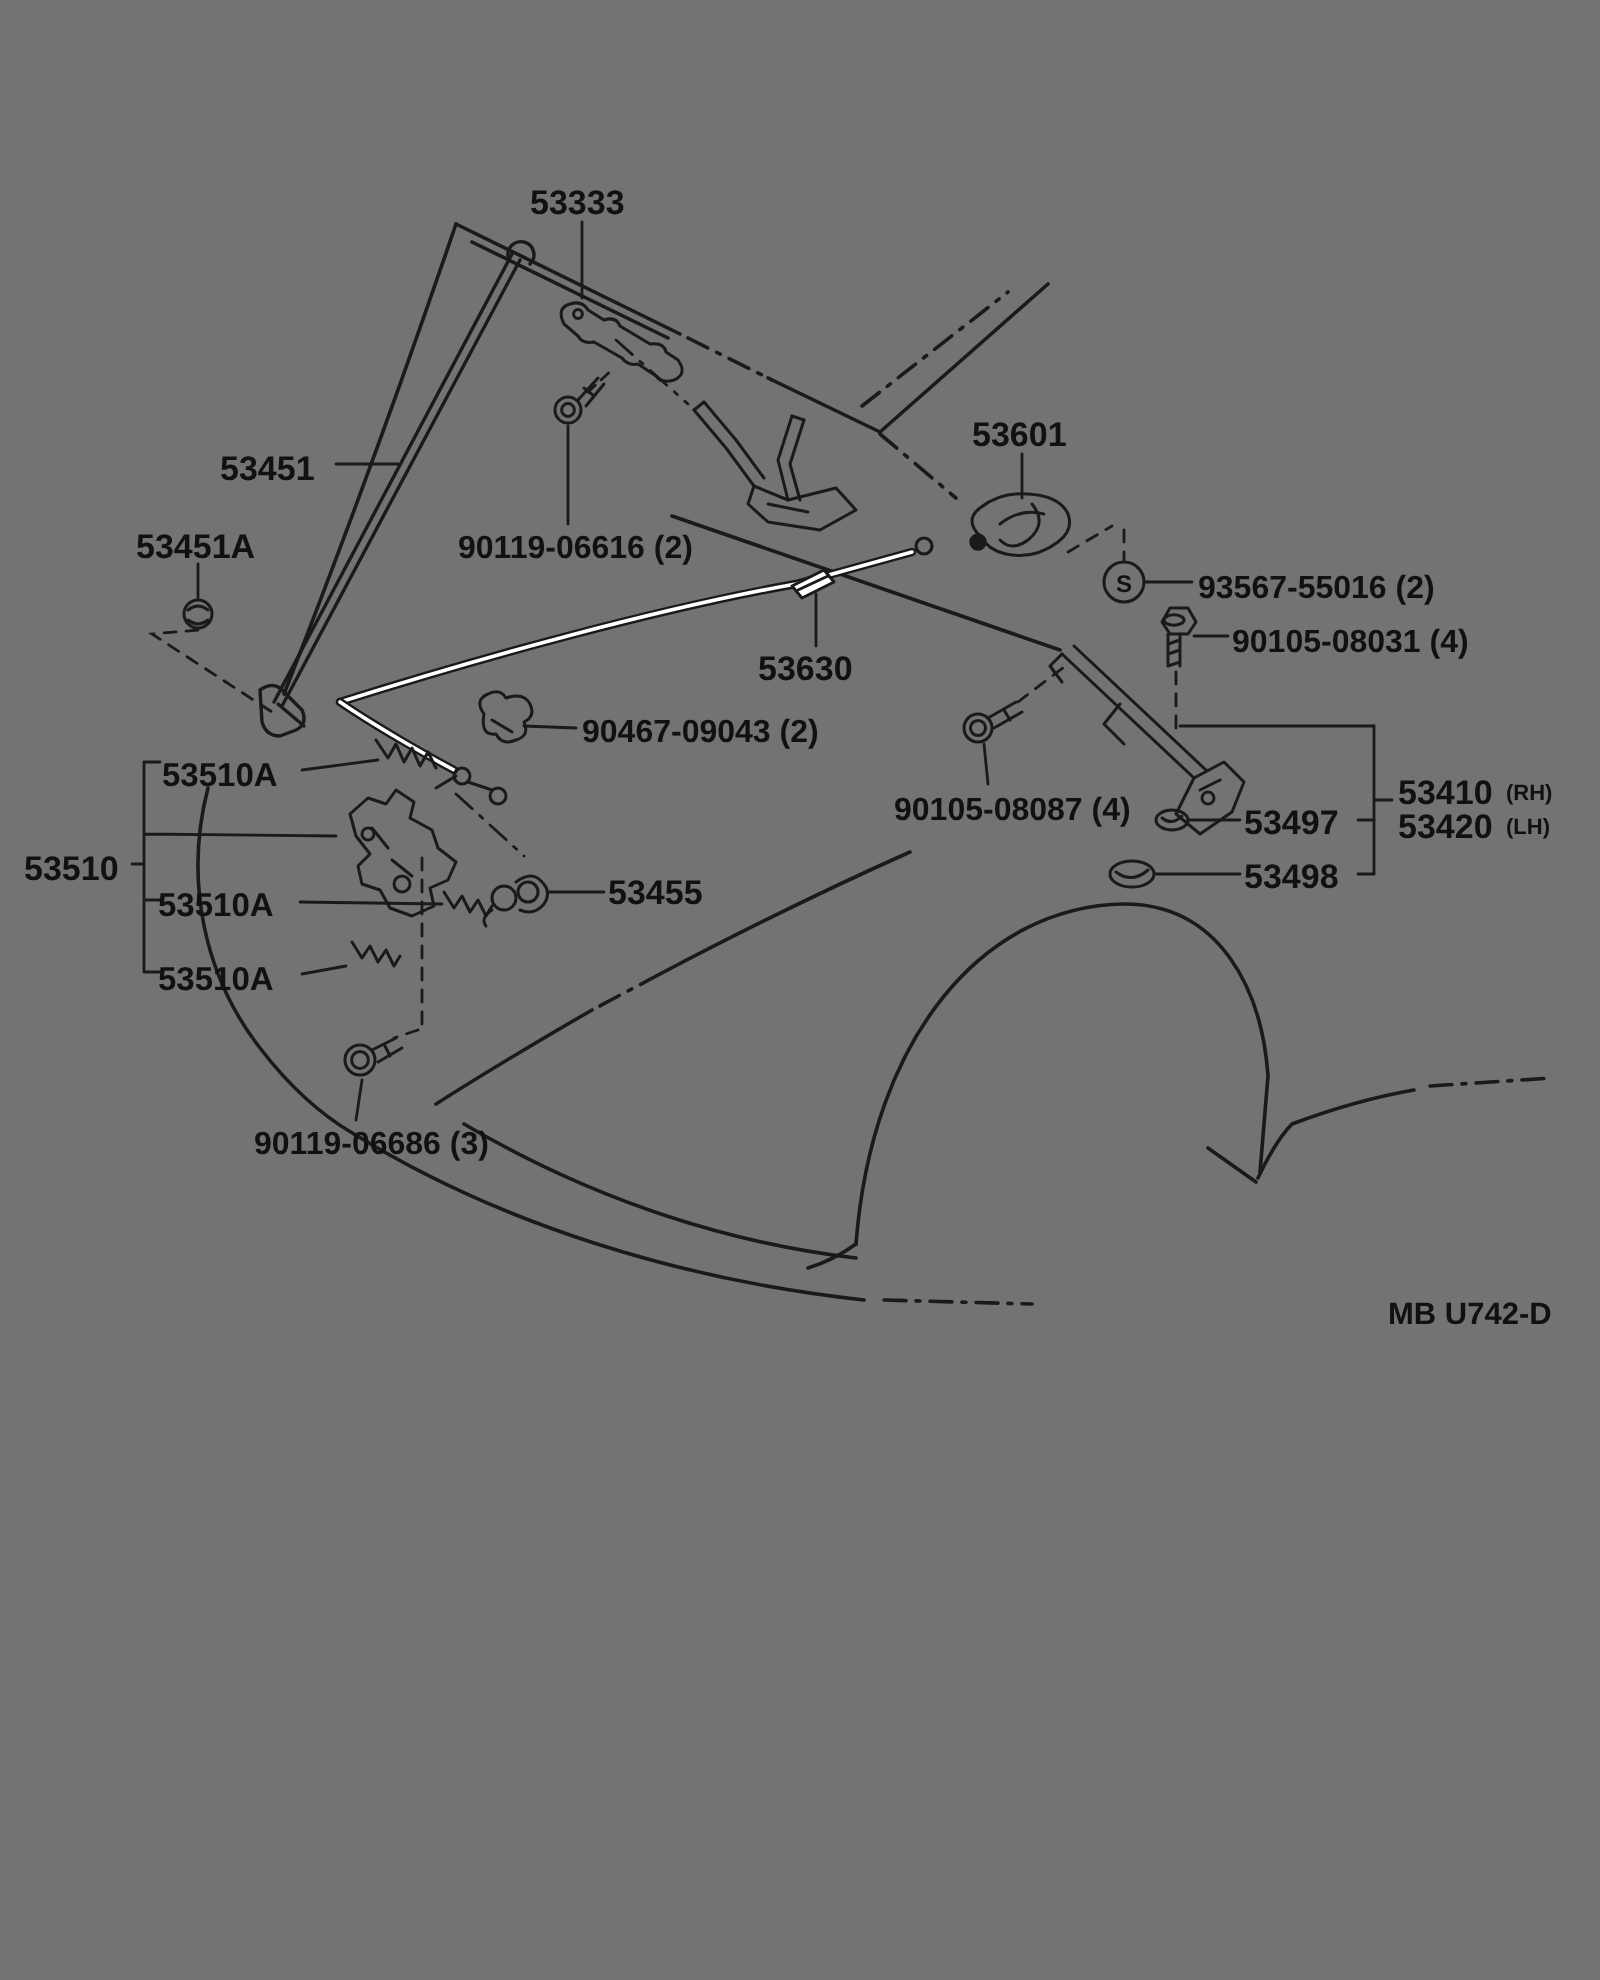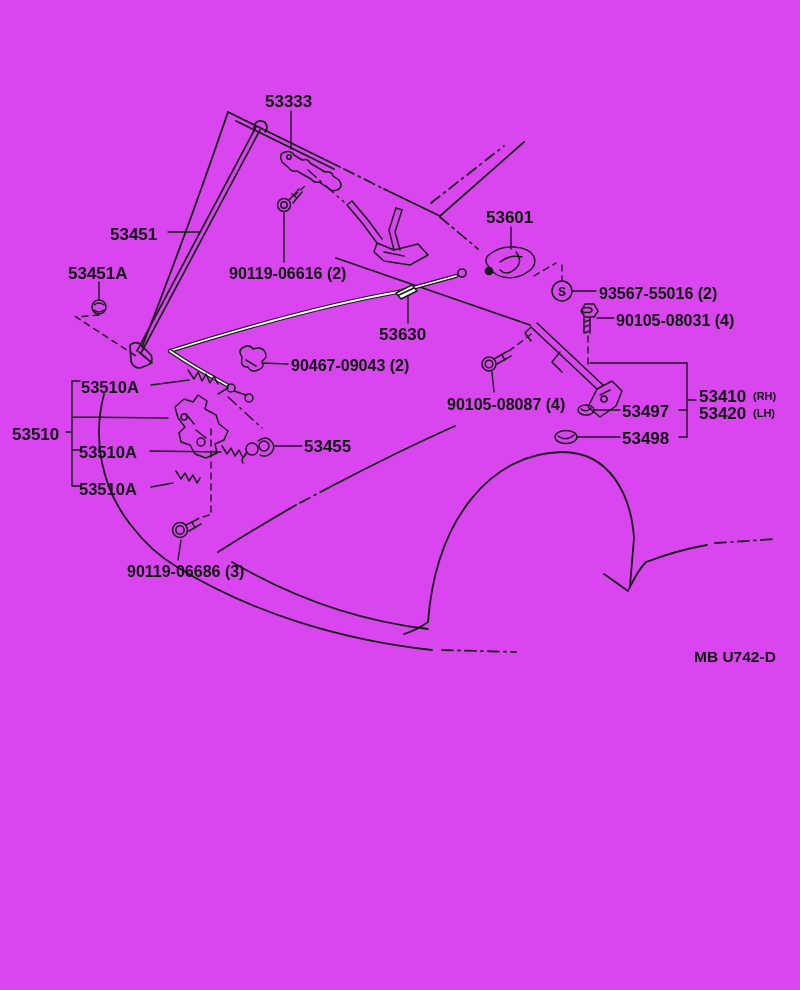--- a/index.html
+++ b/index.html
@@ -1,16 +1,16 @@
 <!DOCTYPE html>
 <html><head>
 <meta charset="utf-8">
 <style>
   html,body{margin:0;padding:0;background:#ffffff;}
-  .stage{width:800px;height:990px;background:#d946ef;position:relative;overflow:hidden;}
+  .stage{width:800px;height:990px;background:#737373;position:relative;overflow:hidden;}
   svg{display:block;}
   text{font-family:"Liberation Sans",sans-serif;font-weight:bold;fill:#111;}
   .t17{font-size:17px;}
   .t16{font-size:16px;}
   .t165{font-size:16.5px;}
   .t11{font-size:11px;}
   .t12{font-size:12px;}
   .t155{font-size:15.5px;}
 </style>
 </head>

